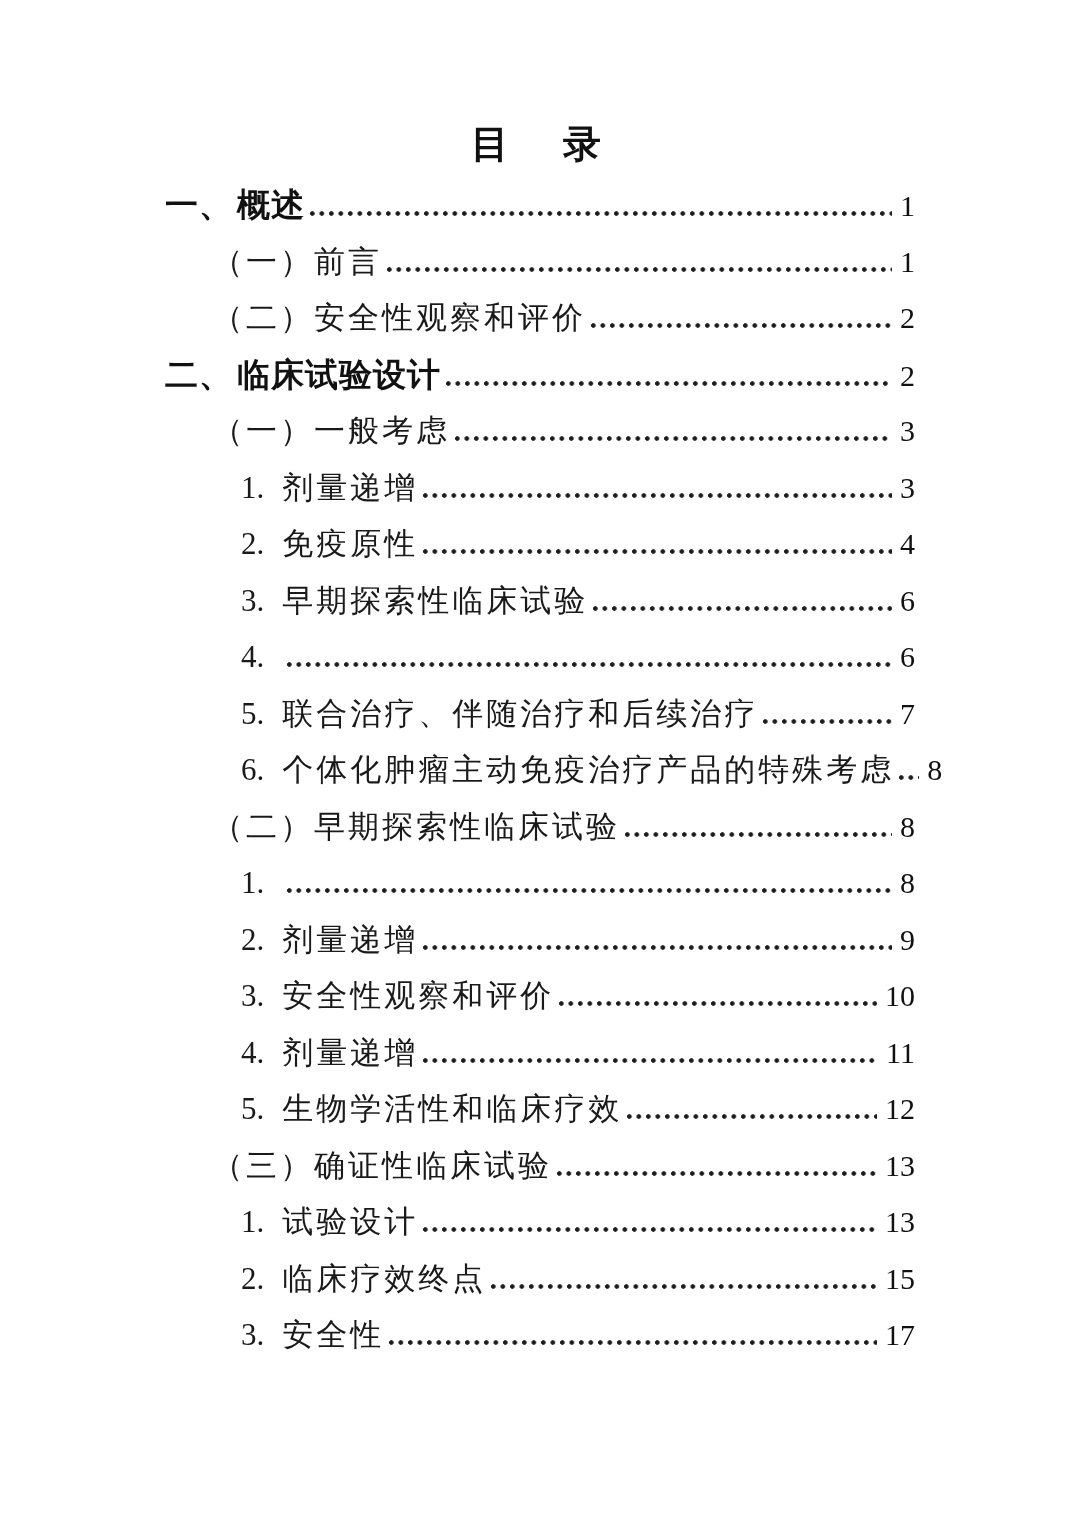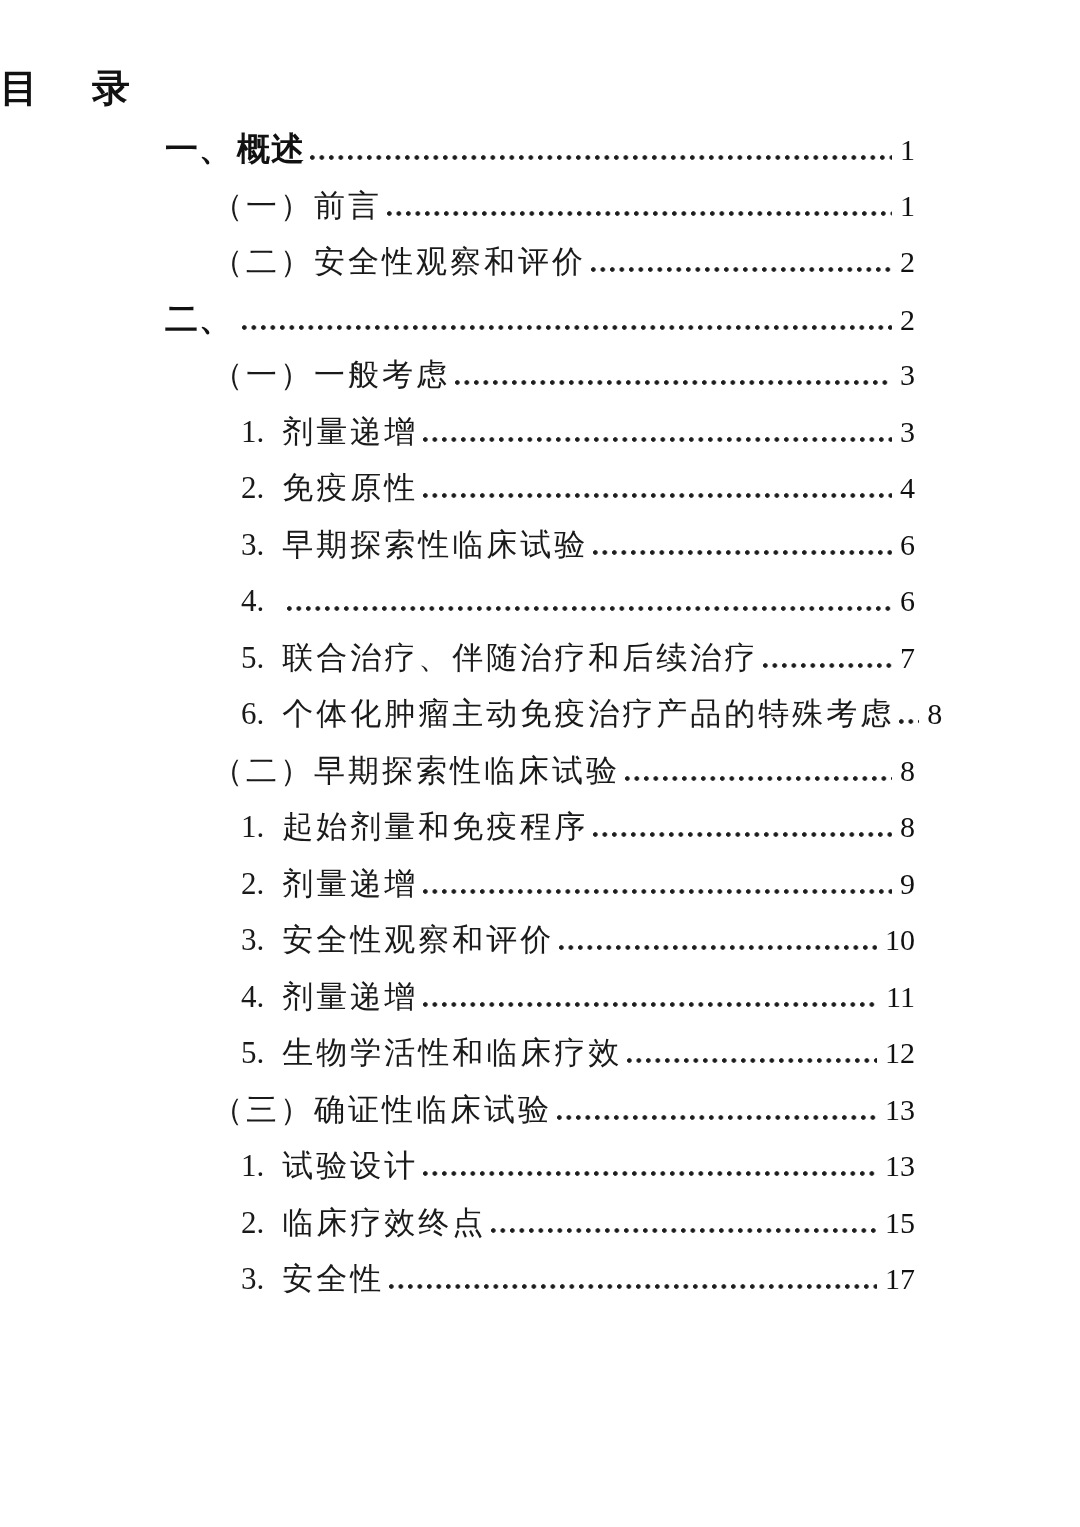--- a/index.html
+++ b/index.html
@@ -11,24 +11,24 @@
     position: relative;
     width: 1080px;
     height: 1527px;
     background: #ffffff;
     color: #1a1a1a;
     font-family: "Liberation Serif", serif;
     overflow: hidden;
   }
   .toc-title {
     margin: 0;
-    padding-top: 64px;
+    padding-top: 120px;
     height: 48px;
     line-height: 48px;
-    text-align: left;
+    text-align: center;
     font-size: 38px;
     font-weight: bold;
     letter-spacing: 8px;
     font-family: "Liberation Serif", serif;
     color: #111111;
     white-space: pre;
   }
   .toc {
     margin-top: 9px;
   }
@@ -102,20 +102,21 @@
     <span class="page-num">1</span>
   </div>
       <div class="toc-row lvl2">
     <span class="marker">（二）</span>
     <span class="entry-title">安全性观察和评价</span>
     <span class="leader"></span>
     <span class="page-num">2</span>
   </div>
       <div class="toc-row lvl1">
     <span class="marker">二、</span>
+    <span class="entry-title">临床试验设计</span>
     <span class="leader"></span>
     <span class="page-num">2</span>
   </div>
       <div class="toc-row lvl2">
     <span class="marker">（一）</span>
     <span class="entry-title">一般考虑</span>
     <span class="leader"></span>
     <span class="page-num">3</span>
   </div>
       <div class="toc-row lvl3">
@@ -154,21 +155,20 @@
     <span class="page-num">8</span>
   </div>
       <div class="toc-row lvl2">
     <span class="marker">（二）</span>
     <span class="entry-title">早期探索性临床试验</span>
     <span class="leader"></span>
     <span class="page-num">8</span>
   </div>
       <div class="toc-row lvl3">
     <span class="marker">1.</span>
-    <span class="entry-title">起始剂量和免疫程序</span>
     <span class="leader"></span>
     <span class="page-num">8</span>
   </div>
       <div class="toc-row lvl3">
     <span class="marker">2.</span>
     <span class="entry-title">剂量递增</span>
     <span class="leader"></span>
     <span class="page-num">9</span>
   </div>
       <div class="toc-row lvl3">

